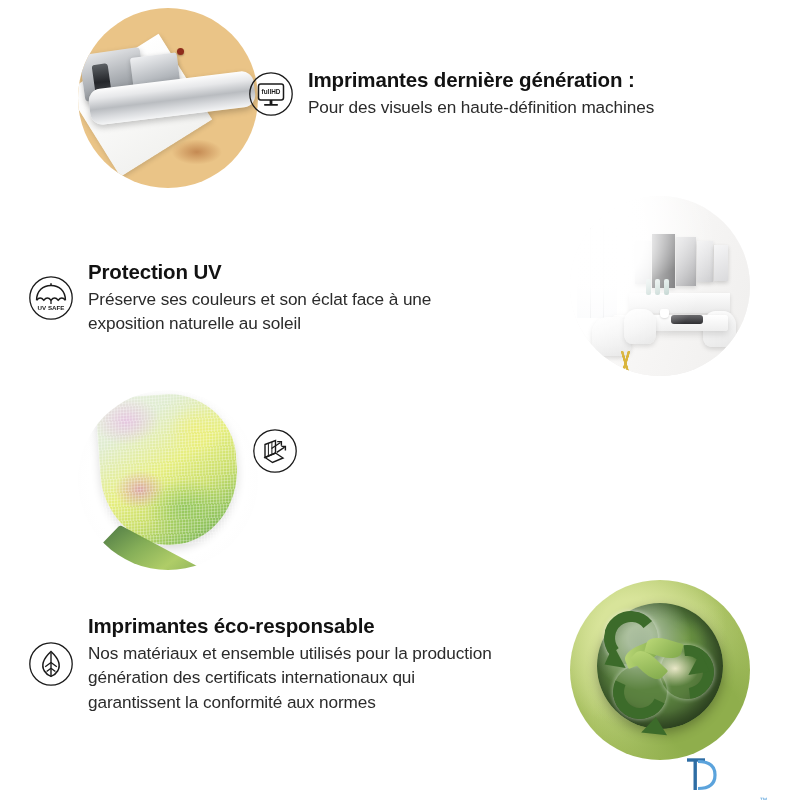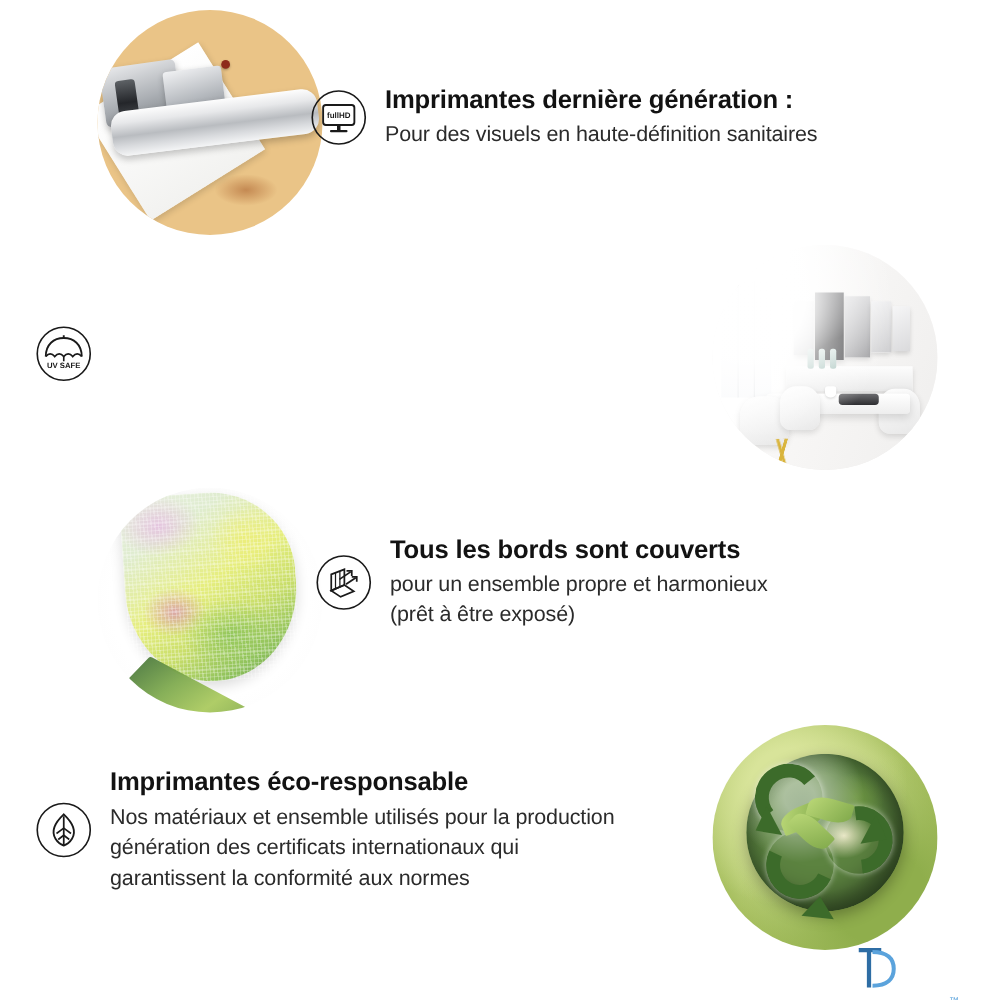--- a/index.html
+++ b/index.html
@@ -321,59 +321,59 @@
         <circle cx="23" cy="23" r="21.2" fill="none" stroke="#1a1a1a" stroke-width="1.3"></circle>
         <rect x="10.5" y="13" width="25" height="16" rx="2.2" fill="none" stroke="#1a1a1a" stroke-width="1.5"></rect>
         <text x="23" y="23.2" text-anchor="middle" font-family="Liberation Sans, sans-serif" font-size="6.4" font-weight="bold" fill="#1a1a1a">fullHD</text>
         <rect x="21.6" y="29" width="2.8" height="4" fill="#1a1a1a"></rect>
         <rect x="16" y="33" width="14" height="1.7" rx=".8" fill="#1a1a1a"></rect>
       </svg>
     </div>
     <div class="ftext">
       <div class="ftitle">Imprimantes dernière génération :</div>
       <div class="fbody">
-        <span>Pour des visuels en haute-définition sanitaires</span>
+        <span>Pour des visuels en haute-définition machines</span>
       </div>
     </div>
   </div>
 
   <div class="feature f2">
     <div class="icon">
       <svg viewBox="0 0 46 46">
         <circle cx="23" cy="23" r="21.2" fill="none" stroke="#1a1a1a" stroke-width="1.3"></circle>
         <path d="M8.6 25.2 C8.6 15.6 15 10.4 23 10.4 C31 10.4 37.4 15.6 37.4 25.2" fill="none" stroke="#1a1a1a" stroke-width="1.5"></path>
         <path d="M8.6 25.2 q3.6 -4.2 7.2 0 q3.6 -4.2 7.2 0 q3.6 -4.2 7.2 0 q3.6 -4.2 7.2 0" fill="none" stroke="#1a1a1a" stroke-width="1.5"></path>
         <line x1="23" y1="8.2" x2="23" y2="10.6" stroke="#1a1a1a" stroke-width="1.5"></line>
         <line x1="23" y1="25.2" x2="23" y2="29" stroke="#1a1a1a" stroke-width="1.3"></line>
         <text x="23" y="34.6" text-anchor="middle" font-family="Liberation Sans, sans-serif" font-size="6.2" font-weight="bold" fill="#1a1a1a">UV SAFE</text>
       </svg>
+    </div>
+    <div class="ftext">
+      <div class="ftitle">Protection UV</div>
+      <div class="fbody">
+        <span>Préserve ses couleurs et son éclat face à une</span>
+        <span>exposition naturelle au soleil</span>
+      </div>
     </div>
   </div>
 
   <div class="feature f3">
     <div class="icon">
       <svg viewBox="0 0 46 46">
         <circle cx="23" cy="23" r="21.2" fill="none" stroke="#1a1a1a" stroke-width="1.3"></circle>
         <path d="M13 16.5 L23.5 12.5 L23.5 25 L13 29.5 Z" fill="none" stroke="#1a1a1a" stroke-width="1.4"></path>
         <path d="M13 29.5 L23.5 25 L31 30 L20.5 34.5 Z" fill="none" stroke="#1a1a1a" stroke-width="1.4"></path>
         <line x1="16.4" y1="15.3" x2="16.4" y2="28.2" stroke="#1a1a1a" stroke-width="1"></line>
         <line x1="19.9" y1="14" x2="19.9" y2="26.8" stroke="#1a1a1a" stroke-width="1"></line>
         <path d="M19.5 20.5 L28.5 14.5" fill="none" stroke="#1a1a1a" stroke-width="1.4"></path>
         <path d="M25.2 13.6 L29.4 13.6 L29.4 17.8" fill="none" stroke="#1a1a1a" stroke-width="1.4"></path>
         <path d="M24.8 24.4 L32.6 19.2" fill="none" stroke="#1a1a1a" stroke-width="1.4"></path>
         <path d="M29.4 18.4 L33.4 18.4 L33.4 22.4" fill="none" stroke="#1a1a1a" stroke-width="1.4"></path>
       </svg>
     </div>
-    <div class="ftext">
-      <div class="ftitle">Tous les bords sont couverts</div>
-      <div class="fbody">
-        <span>pour un ensemble propre et harmonieux</span>
-        <span>(prêt à être exposé)</span>
-      </div>
-    </div>
   </div>
 
   <div class="feature f4">
     <div class="icon">
       <svg viewBox="0 0 46 46">
         <circle cx="23" cy="23" r="21.2" fill="none" stroke="#1a1a1a" stroke-width="1.3"></circle>
         <path d="M23 10.5 C30.5 17.5 33 24.5 29.6 30 C27.4 33.6 24.8 34.8 23 35.4
                  C21.2 34.8 18.6 33.6 16.4 30 C13 24.5 15.5 17.5 23 10.5 Z" fill="none" stroke="#1a1a1a" stroke-width="1.5"></path>
         <line x1="23" y1="12" x2="23" y2="35.4" stroke="#1a1a1a" stroke-width="1.4"></line>
         <path d="M23 21.5 L17.2 25.8 M23 21.5 L28.8 25.8" fill="none" stroke="#1a1a1a" stroke-width="1.3"></path>

